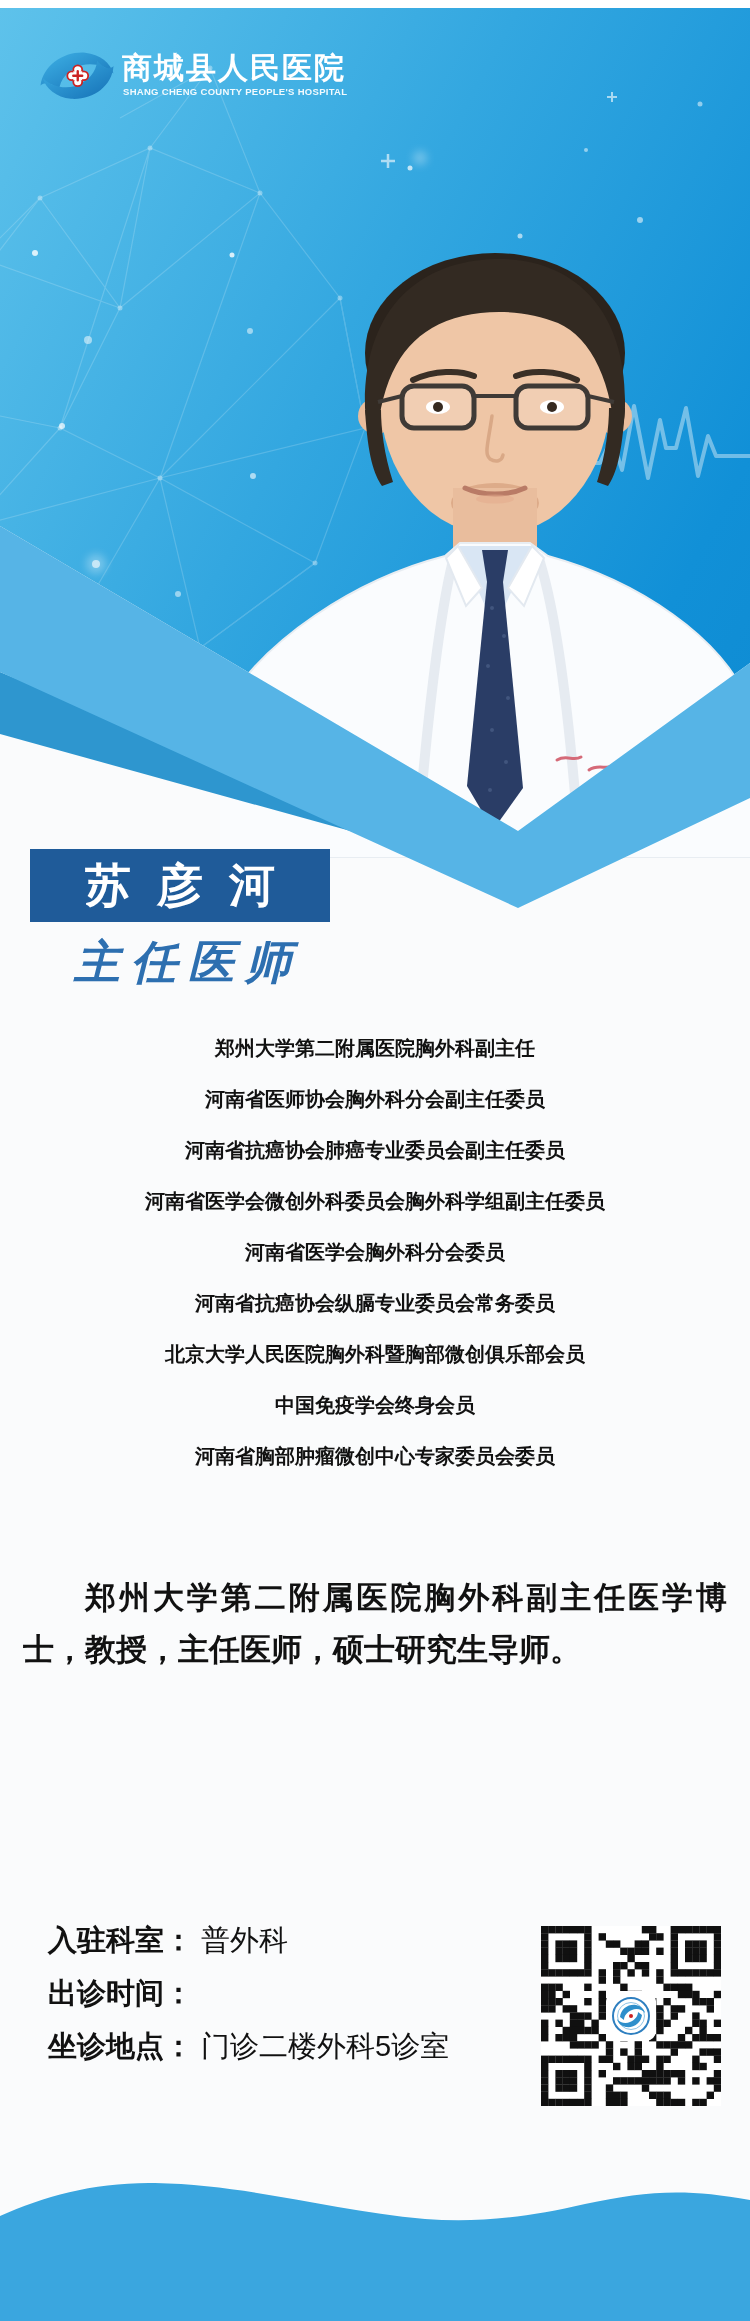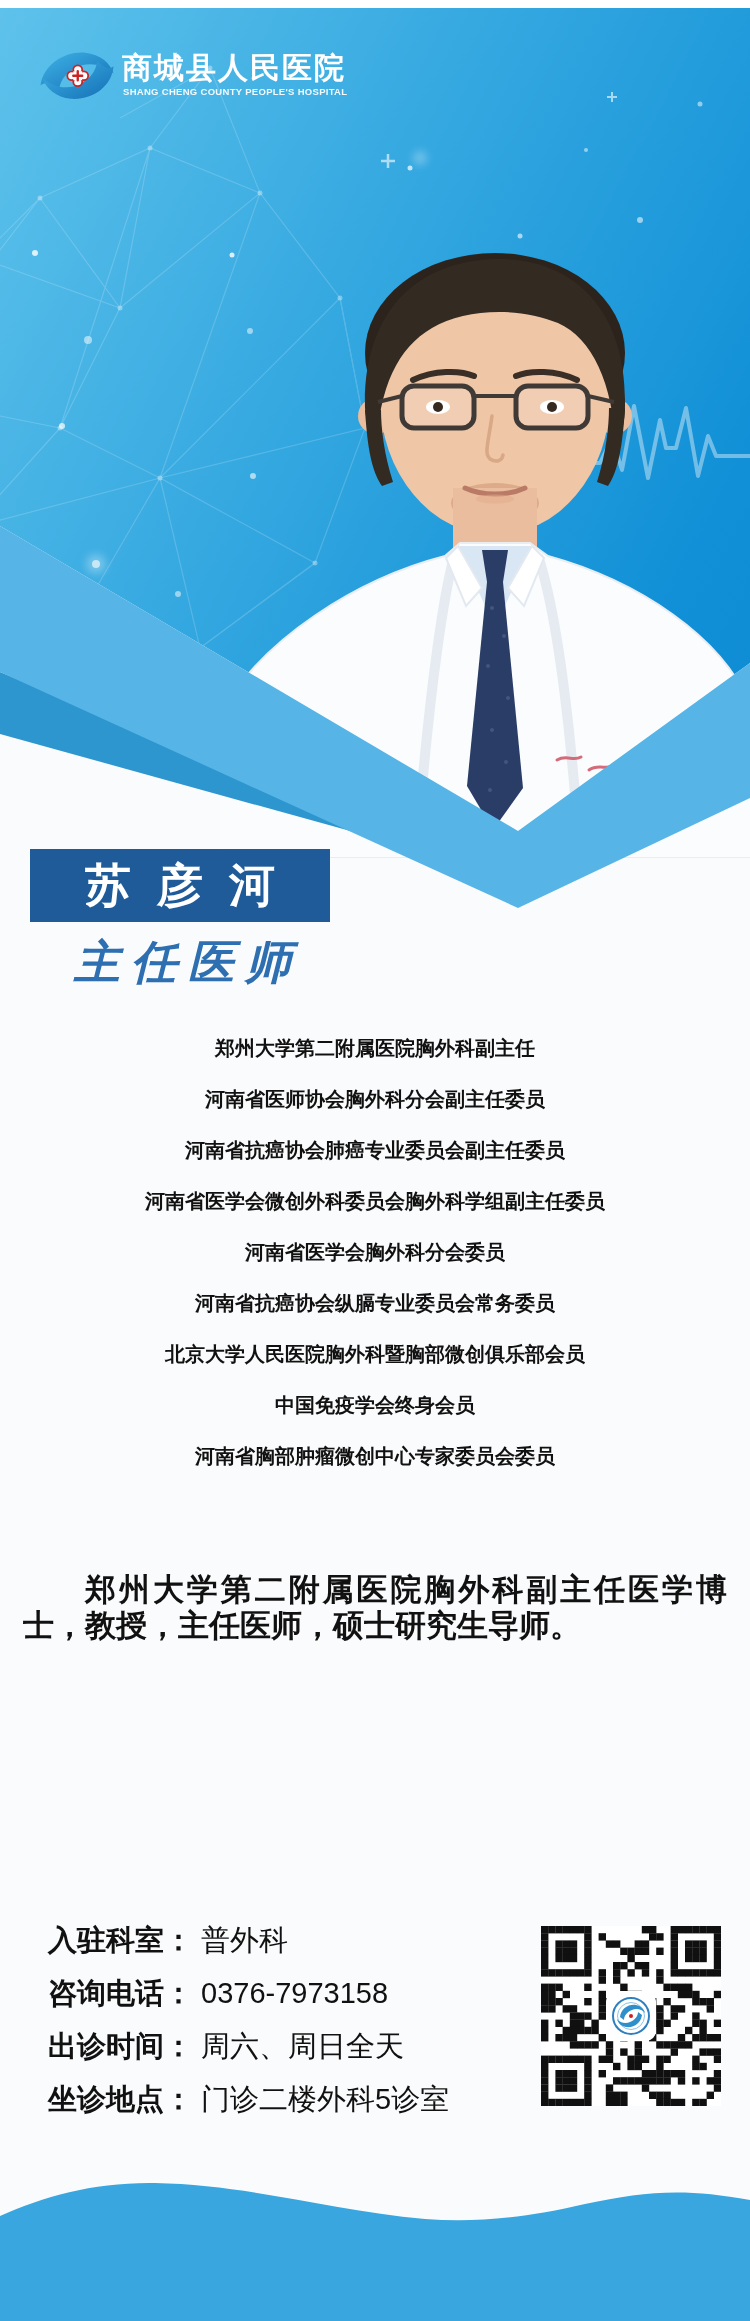--- a/index.html
+++ b/index.html
@@ -49,21 +49,21 @@
     letter-spacing:11px; white-space:nowrap;
   }
   
   .credentials {
     position:absolute; left:45px; top:1015px; width:660px; text-align:center;
     font-size:20px; font-weight:bold; color:#111; line-height:51px;
   }
   
   .bio {
     position:absolute; left:23px; width:704px; font-size:31px; font-weight:bold;
-    color:#111; line-height:36px; text-align:justify; text-indent:62px;
+    color:#111; line-height:52px; text-align:justify; text-indent:62px;
   }
   .bio1 { top:1564px; }
   .bio2 { top:1674px; }
   
   .info { position:absolute; left:48px; top:1906px; }
   .info-row { height:53px; display:flex; align-items:center; font-size:29px; color:#111; }
   .info-label { font-weight:bold; white-space:nowrap; }
   .info-value { font-weight:500; margin-left:8px; white-space:nowrap; }
   
   .qr { position:absolute; left:541px; top:1918px; width:180px; height:180px; background:#fff; }
@@ -254,26 +254,21 @@
   </div>
 
   <p class="bio bio1">郑州大学第二附属医院胸外科副主任医学博士，教授，主任医师，硕士研究生导师。</p>
 
   <div class="info">
     <div class="info-row">
       <span class="info-label">入驻科室：</span>
       <span class="info-value">普外科</span>
     </div>
     <div class="info-row">
-      <span class="info-label">咨询电话：</span>
-      <span class="info-value">0376-7973158</span>
-    </div>
-    <div class="info-row">
       <span class="info-label">出诊时间：</span>
-      <span class="info-value">周六、周日全天</span>
     </div>
     <div class="info-row">
       <span class="info-label">坐诊地点：</span>
       <span class="info-value">门诊二楼外科5诊室</span>
     </div>
   </div>
 
   <div class="qr">
     <svg class="qr-grid" id="qr-svg" viewBox="0 0 180 180">
         <g fill="#101010">

